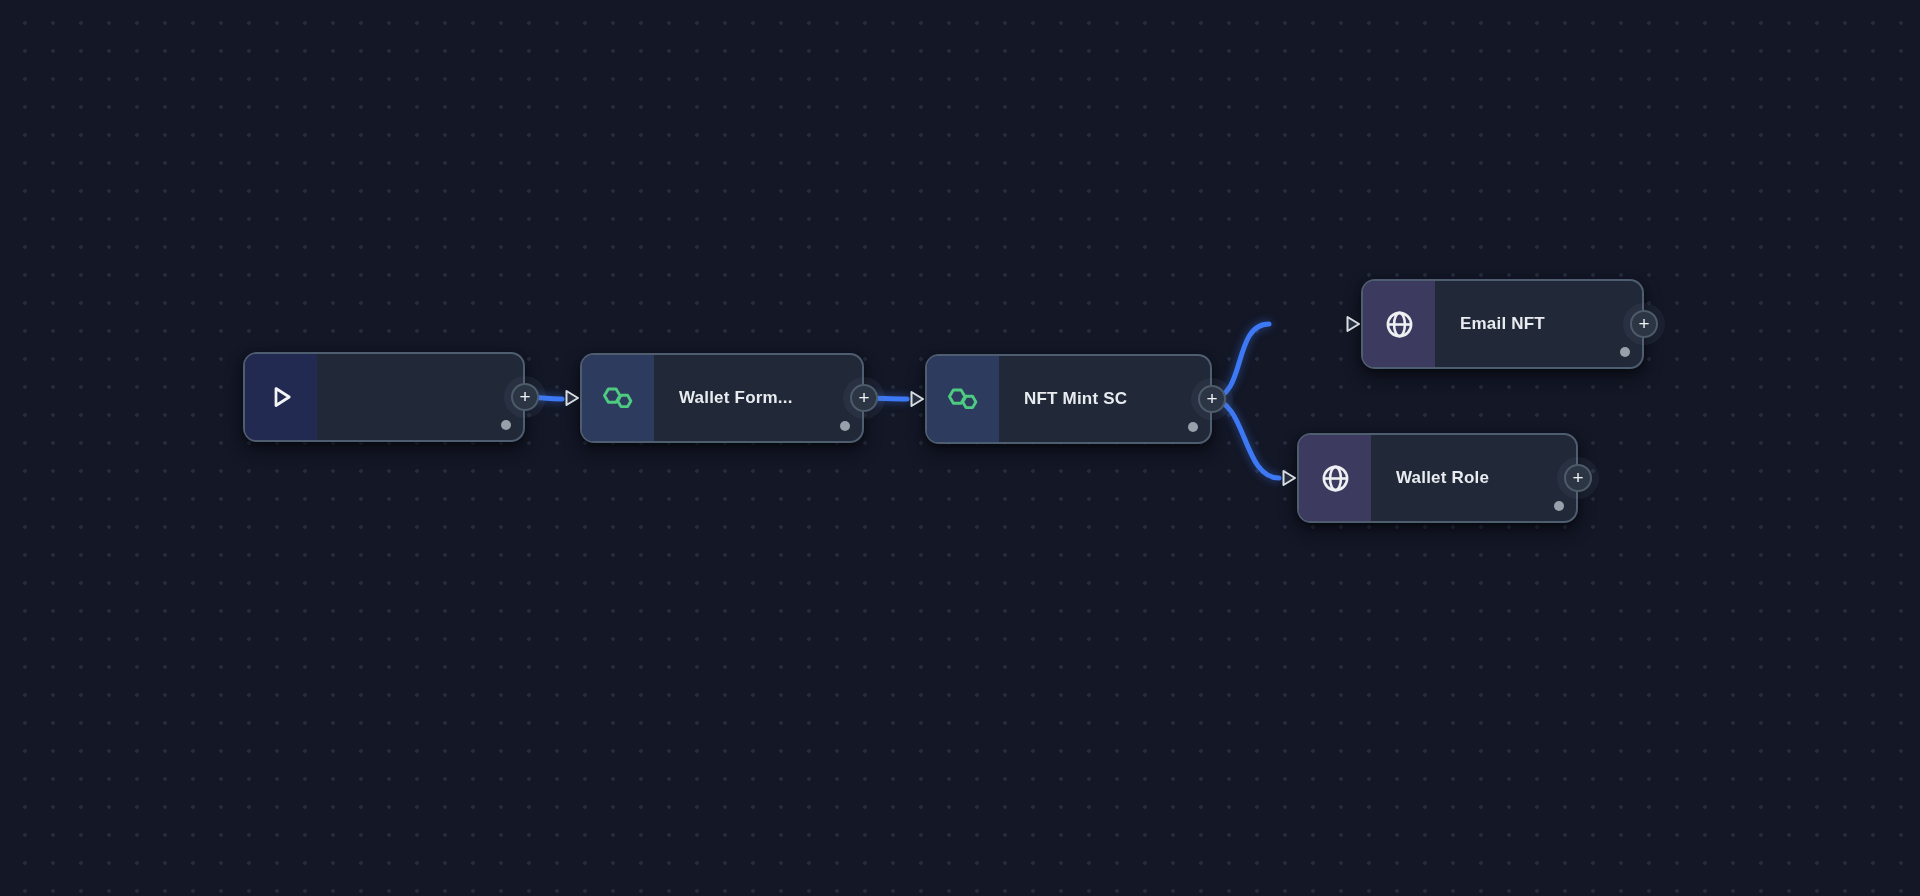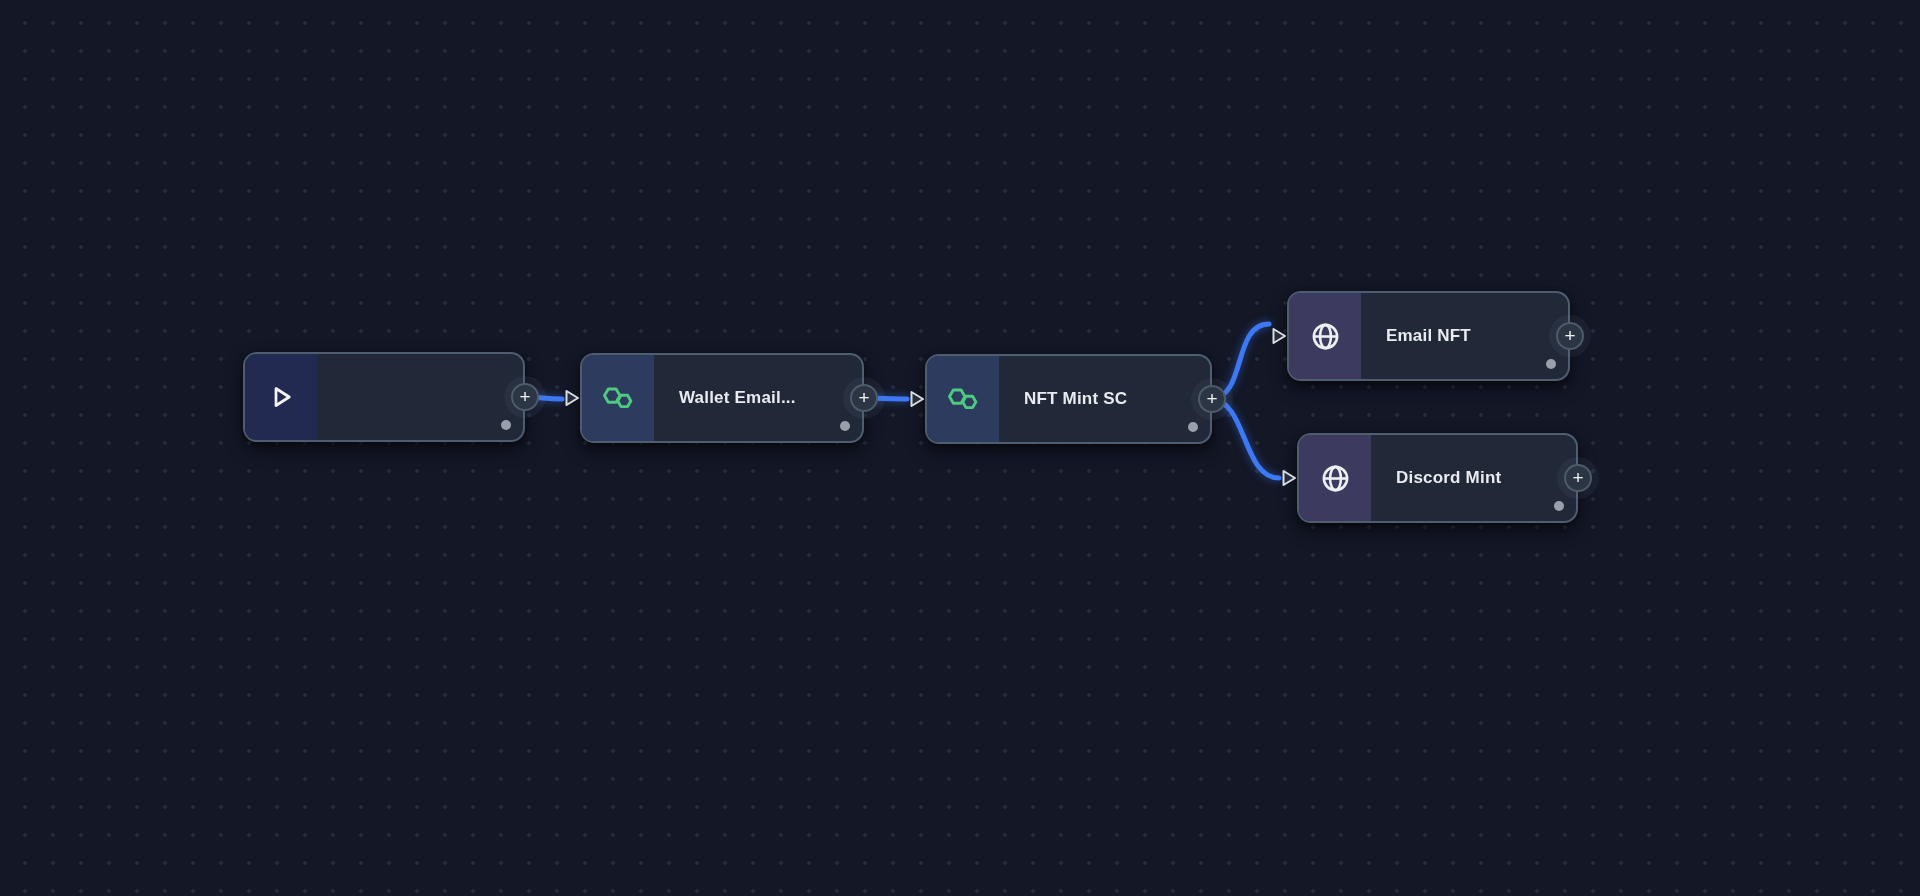--- a/index.html
+++ b/index.html
@@ -90,41 +90,41 @@
   <div class="node" style="left:580px; top:353px; width:284px;">
     <svg class="input-port" viewBox="0 0 17 20">
       <path d="M2.5 3 L14 10 L2.5 17 Z" fill="#272e3d" stroke="#d8dde2" stroke-width="2" stroke-linejoin="round"></path>
     </svg>
     <div class="icon-section" style="background:#2c3b5e;">
       <svg width="33" height="29" viewBox="0 0 34 30">
         <path d="M18.5 12 L14.5 18.9 L6.5 18.9 L2.5 12 L6.5 5.1 L14.5 5.1 Z" fill="none" stroke="#4ecb81" stroke-width="3" stroke-linejoin="round"></path>
         <path d="M29.8 17.5 L26.4 23.4 L19.6 23.4 L16.2 17.5 L19.6 11.6 L26.4 11.6 Z" fill="none" stroke="#4ecb81" stroke-width="3" stroke-linejoin="round"></path>
       </svg>
     </div>
-    <div class="node-label">Wallet Email...</div>
+    <div class="node-label">Wallet Form...</div>
     <div class="plus-btn">+</div>
     <div class="status-dot"></div>
   </div>
 
   <div class="node" style="left:925px; top:354px; width:287px;text-align:right;">
     <svg class="input-port" viewBox="0 0 17 20">
       <path d="M2.5 3 L14 10 L2.5 17 Z" fill="#272e3d" stroke="#d8dde2" stroke-width="2" stroke-linejoin="round"></path>
     </svg>
     <div class="icon-section" style="background:#2c3b5e;">
       <svg width="33" height="29" viewBox="0 0 34 30">
         <path d="M18.5 12 L14.5 18.9 L6.5 18.9 L2.5 12 L6.5 5.1 L14.5 5.1 Z" fill="none" stroke="#4ecb81" stroke-width="3" stroke-linejoin="round"></path>
         <path d="M29.8 17.5 L26.4 23.4 L19.6 23.4 L16.2 17.5 L19.6 11.6 L26.4 11.6 Z" fill="none" stroke="#4ecb81" stroke-width="3" stroke-linejoin="round"></path>
       </svg>
     </div>
     <div class="node-label">NFT Mint SC</div>
     <div class="plus-btn">+</div>
     <div class="status-dot"></div>
   </div>
 
-  <div class="node" style="left:1287px; top:279px; width:283px;margin-top:12px;">
+  <div class="node" style="left:1361px; top:279px; width:283px;">
     <svg class="input-port" viewBox="0 0 17 20">
       <path d="M2.5 3 L14 10 L2.5 17 Z" fill="#272e3d" stroke="#d8dde2" stroke-width="2" stroke-linejoin="round"></path>
     </svg>
     <div class="icon-section" style="background:#3d3a5f;">
       <svg width="31" height="31" viewBox="0 0 24 24">
         <circle cx="12" cy="12" r="9" fill="none" stroke="#eef1f4" stroke-width="2"></circle>
         <line x1="3" y1="12" x2="21" y2="12" stroke="#eef1f4" stroke-width="2"></line>
         <ellipse cx="12" cy="12" rx="4.2" ry="9" fill="none" stroke="#eef1f4" stroke-width="2"></ellipse>
       </svg>
     </div>
@@ -137,18 +137,18 @@
     <svg class="input-port" viewBox="0 0 17 20">
       <path d="M2.5 3 L14 10 L2.5 17 Z" fill="#272e3d" stroke="#d8dde2" stroke-width="2" stroke-linejoin="round"></path>
     </svg>
     <div class="icon-section" style="background:#3d3a5f;">
       <svg width="31" height="31" viewBox="0 0 24 24">
         <circle cx="12" cy="12" r="9" fill="none" stroke="#eef1f4" stroke-width="2"></circle>
         <line x1="3" y1="12" x2="21" y2="12" stroke="#eef1f4" stroke-width="2"></line>
         <ellipse cx="12" cy="12" rx="4.2" ry="9" fill="none" stroke="#eef1f4" stroke-width="2"></ellipse>
       </svg>
     </div>
-    <div class="node-label">Discord Mint</div>
+    <div class="node-label">Wallet Role</div>
     <div class="plus-btn">+</div>
     <div class="status-dot"></div>
   </div>
 
 </div>
 
 </body></html>

